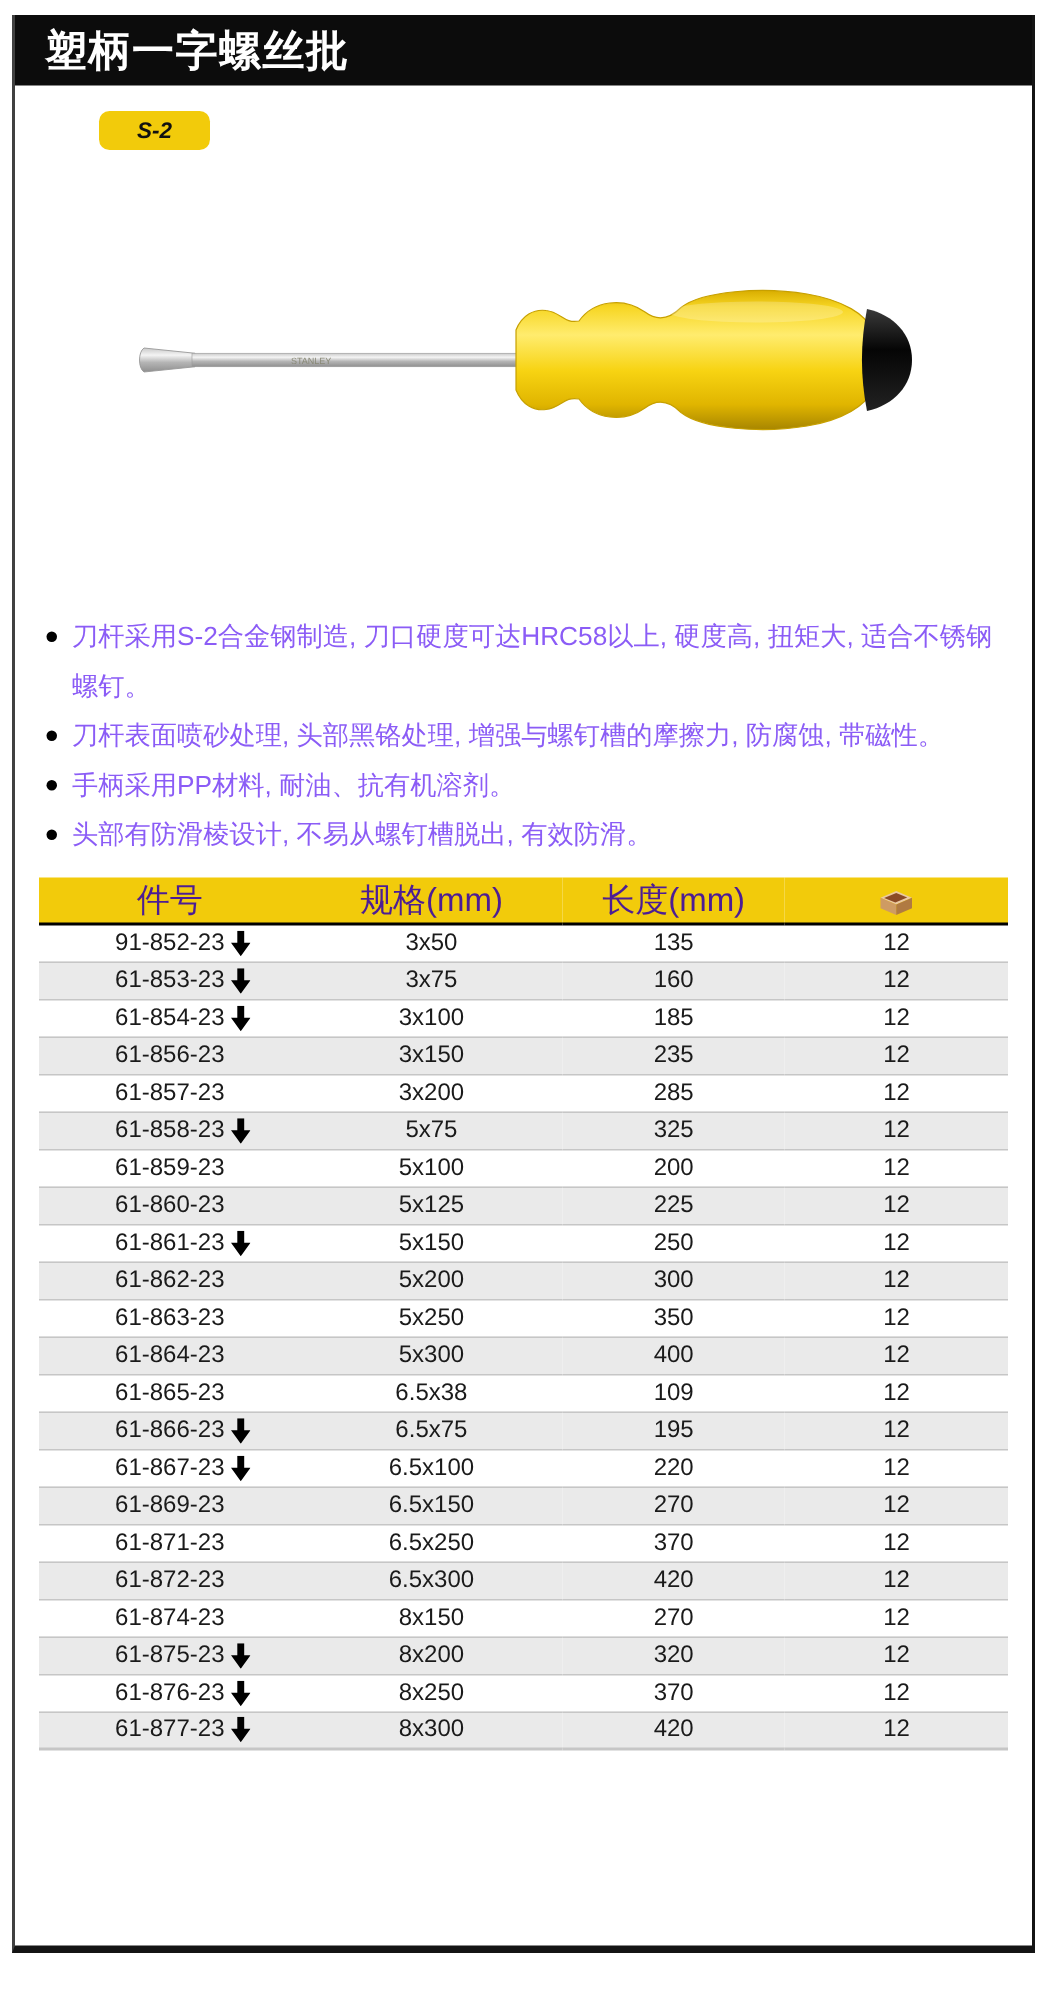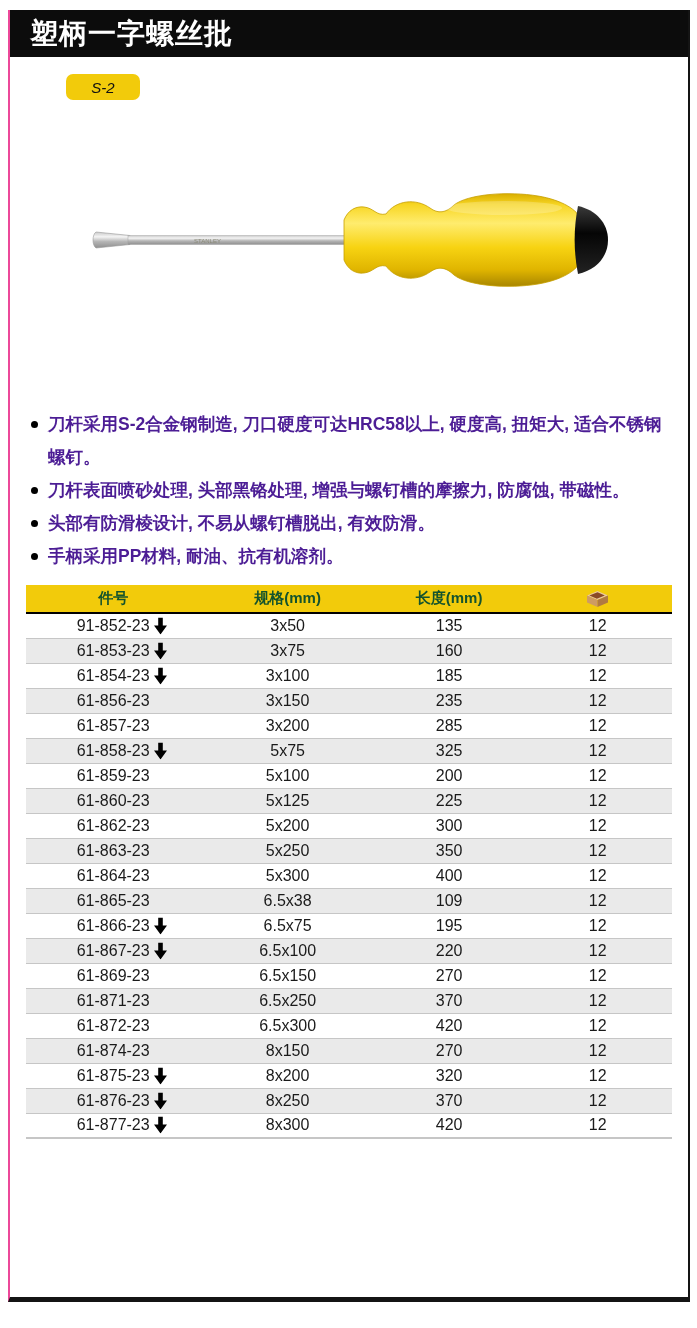--- a/index.html
+++ b/index.html
@@ -1,51 +1,51 @@
 <!DOCTYPE html>
 <html><head>
 <meta charset="utf-8">
 <style>
   html,body { margin:0; padding:0; background:#fff; }
   body { width:697px; height:1328px; font-family:"Liberation Sans","DejaVu Sans",sans-serif; color:#111; }
   .page { position:relative; width:697px; height:1328px; background:#fff; overflow:hidden; }
   .frame {
     position:absolute; left:8px; top:10px; width:682px; height:1292px;
     box-sizing:border-box; background:#fff;
-    border-left:2px solid #ec4899; border-right:2px solid #141414; border-bottom:5px solid #141414;
+    border-left:2px solid #404040; border-right:2px solid #141414; border-bottom:5px solid #141414;
   }
   .titlebar {
     height:47px; background:#0c0c0c; color:#ffffff;
     font-size:28px; font-weight:bold; line-height:47px; padding-left:20px; letter-spacing:1px;
   }
   .badge-row { position:absolute; top:61px; left:14px; display:flex; align-items:center; gap:9px; height:32px; }
   .slot-icon { position:relative; width:33px; height:31px; }
   .slot-icon .ell { width:100%; height:100%; background:#0b0b0b; border-radius:50%; }
   .slot-icon .slot { position:absolute; left:0; right:0; top:12px; height:7px; background:#ffffff; }
   .s2-badge {
     width:74px; height:26px; background:#F2CB0B; border-radius:7px;
     display:flex; align-items:center; justify-content:center;
-    font-style:italic; font-weight:normal; font-size:15px; color:#111;
+    font-style:italic; font-weight:bold; font-size:15px; color:#111;
   }
   .product { position:absolute; top:178px; left:74px; width:545px; height:115px; }
   .features { position:absolute; top:398px; left:20px; width:648px; margin:0; padding:0; }
   .features li {
-    list-style:none; font-size:17.5px; line-height:33px; position:relative; padding-left:18px; color:#4c1d95;font-weight:bold;
+    list-style:none; font-size:17.5px; line-height:33px; position:relative; padding-left:18px; color:#8b5cf6;
   }
   .features li::before {
     content:""; position:absolute; left:1px; top:13px; width:7px; height:7px; border-radius:50%; background:#000;
   }
   table.spec {
     position:absolute; top:575px; left:16px; width:646px;
     border-collapse:collapse; table-layout:fixed;
   }
   table.spec col.c1 { width:27%; } table.spec col.c2 { width:27%; }
   table.spec col.c3 { width:23%; } table.spec col.c4 { width:23%; }
   table.spec thead tr { height:28px; background:#F2CB0B; border-bottom:2px solid #000; }
-  table.spec th { font-size:15px; font-weight:bold; text-align:center; padding:0; color:#14532d; }
+  table.spec th { font-size:22px; font-weight:normal; text-align:center; padding:0; color:#4c1d95; }
   table.spec tbody tr { height:25px; border-top:1px solid #C6C6C6; }
   table.spec tbody tr:nth-child(even) { background:#EAEAEA; }
   table.spec tbody tr:last-child { border-bottom:2px solid #C6C6C6; }
   table.spec td { font-size:16px; text-align:center; padding:0; color:#1a1a1a; }
   .pw { position:relative; display:inline-block; }
   .arrow { position:absolute; left:100%; margin-left:4px; top:50%; transform:translateY(-50%); line-height:0; }
   .carton { display:inline-block; vertical-align:middle; line-height:0; }
 </style>
 </head>
 <body>
@@ -98,22 +98,22 @@
         C494,82 478,92 454,96 C424,101 384,98 370,87
         C362,79 354,78 346,84 C332,94 312,92 302,78
         C292,76 290,84 280,85 C272,86 264,82 260,72 Z" fill="url(#handleGrad)" stroke="#C7A000" stroke-width="0.8"></path>
       <ellipse cx="420" cy="20" rx="58" ry="7" fill="#ffffff" opacity="0.22"></ellipse>
       <path d="M494,18 C512,22 524,35 524,52 C524,69 512,82 494,86 C489.5,63 489.5,41 494,18 Z" fill="url(#capGrad)"></path>
     </svg>
 
     <ul class="features">
       <li>刀杆采用S-2合金钢制造, 刀口硬度可达HRC58以上, 硬度高, 扭矩大, 适合不锈钢螺钉。</li>
       <li>刀杆表面喷砂处理, 头部黑铬处理, 增强与螺钉槽的摩擦力, 防腐蚀, 带磁性。</li>
+      <li>手柄采用PP材料, 耐油、抗有机溶剂。</li>
       <li>头部有防滑棱设计, 不易从螺钉槽脱出, 有效防滑。</li>
-      <li>手柄采用PP材料, 耐油、抗有机溶剂。</li>
     </ul>
 
     <table class="spec">
       <colgroup>
           <col class="c1">
           <col class="c2">
           <col class="c3">
           <col class="c4">
         </colgroup>
       <thead>
@@ -184,20 +184,28 @@
             <td>200</td>
             <td>12</td>
           </tr>
           <tr>
             <td><span class="pw"><span>61-860-23</span></span></td>
             <td>5x125</td>
             <td>225</td>
             <td>12</td>
           </tr>
           <tr>
+            <td><span class="pw"><span>61-861-23</span><span class="arrow"><svg width="13" height="17" viewBox="0 0 13 17" xmlns="http://www.w3.org/2000/svg">
+                    <path d="M4.2,0 h4.6 v8 h4.2 L6.5,17 0,8 h4.2 Z" fill="#000"></path>
+                  </svg></span></span></td>
+            <td>5x150</td>
+            <td>250</td>
+            <td>12</td>
+          </tr>
+          <tr>
             <td><span class="pw"><span>61-862-23</span></span></td>
             <td>5x200</td>
             <td>300</td>
             <td>12</td>
           </tr>
           <tr>
             <td><span class="pw"><span>61-863-23</span></span></td>
             <td>5x250</td>
             <td>350</td>
             <td>12</td>

